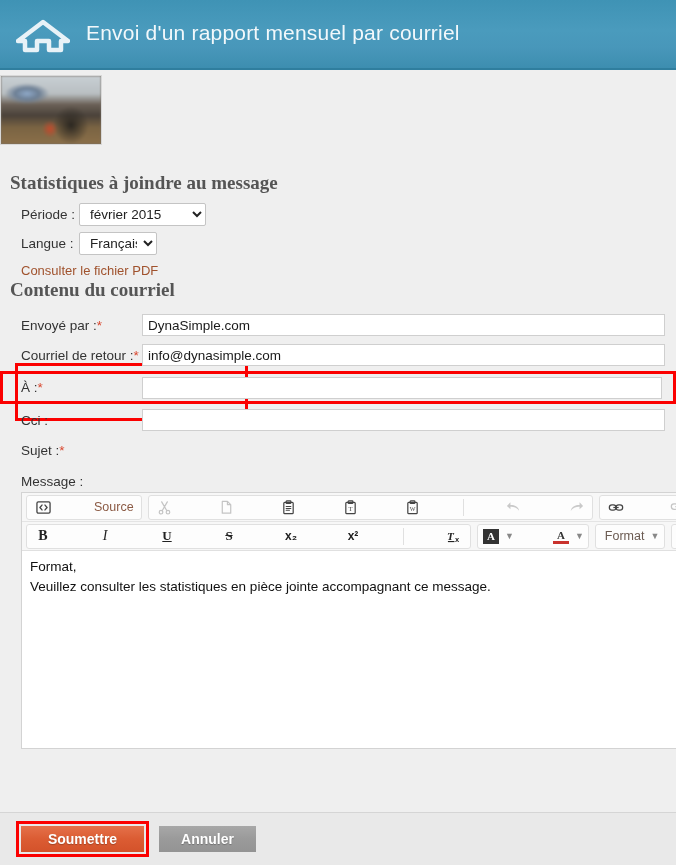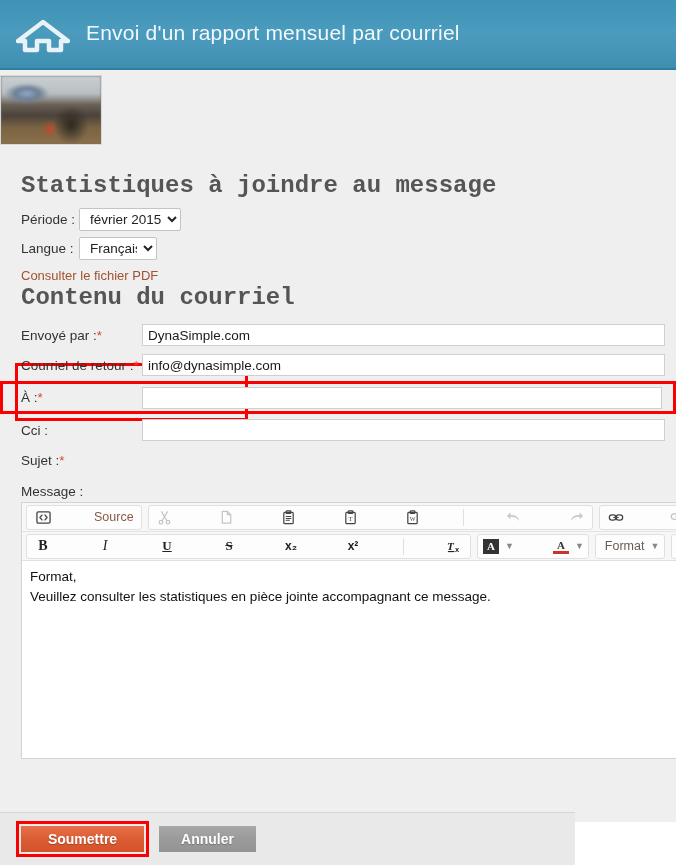--- a/index.html
+++ b/index.html
@@ -72,25 +72,25 @@
   
   .content {
     background: #efefef;
     padding: 0 0 0 0;
     position: relative;
     height: 672px;
     box-sizing: border-box;
   }
 
   .section-title {
-    font-family: Liberation Mono, monospace;
-    font-size: 24px;
+    font-family: Liberation Serif, serif;
+    font-size: 19px;
     font-weight: bold;
     color: #555555;
-    padding-left: 21px;
+    padding-left: 10px;
   }
   #stats-title { padding-top: 22px; margin-bottom: 6px; }
   #email-title { padding-top: 0px; margin: 0 0 9px 0; }
 
   
   .hl-box {
     border: 3px solid #fb0000;
     box-sizing: border-box;
   }
 
@@ -119,21 +119,21 @@
     font-size: 13.5px;
     color: #222222;
     background: #ffffff;
     border: 1px solid #c4c4c4;
     border-radius: 2px;
     height: 23px;
     padding: 1px 3px 1px 6px;
     box-sizing: border-box;
     appearance: auto;
   }
-  #periode-select { width: 102px; }
+  #periode-select { width: 127px; }
   #langue-select { width: 78px; }
 
   .pdf-link {
     display: inline-block;
     margin: 5px 0 0 21px;
     font-size: 13px;
     color: #a0522d;
     text-decoration: none;
     cursor: pointer;
   }
@@ -302,21 +302,21 @@
     line-height: 1.45;
     background: #ffffff;
   }
   .editor-body p { margin: 0; }
 
   
   .footer {
     position: absolute;
     left: 0;
     bottom: 0;
-    width: 575px;
+    width: 676px;
     height: 53px;
     background: #e9e9e9;
     border-top: 1px solid #d5d5d5;
     display: flex;
     align-items: center;
     box-sizing: border-box;
   }
   .submit-wrap {
     border: 3px solid #fb0000;
     box-sizing: border-box;

